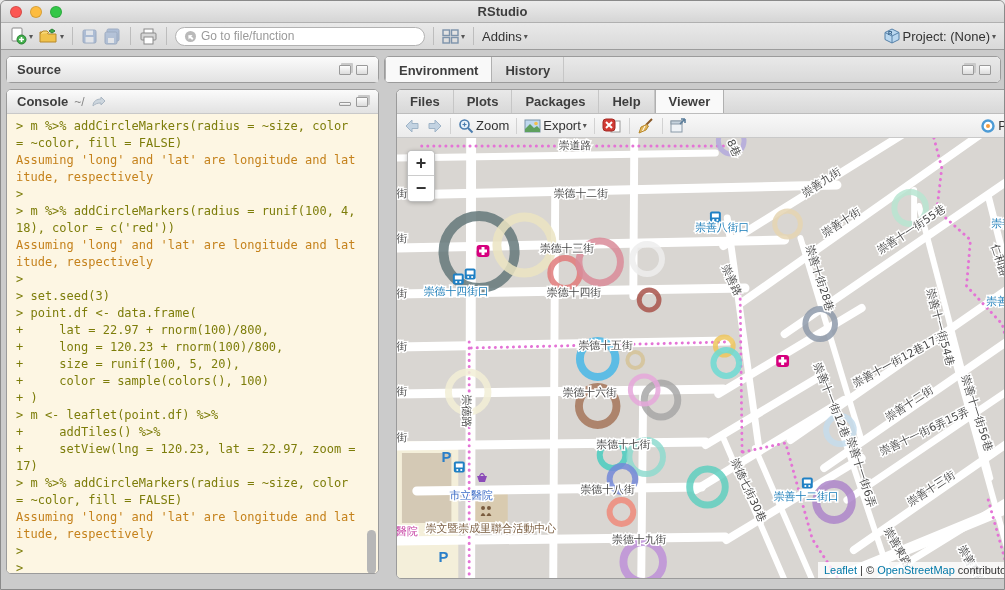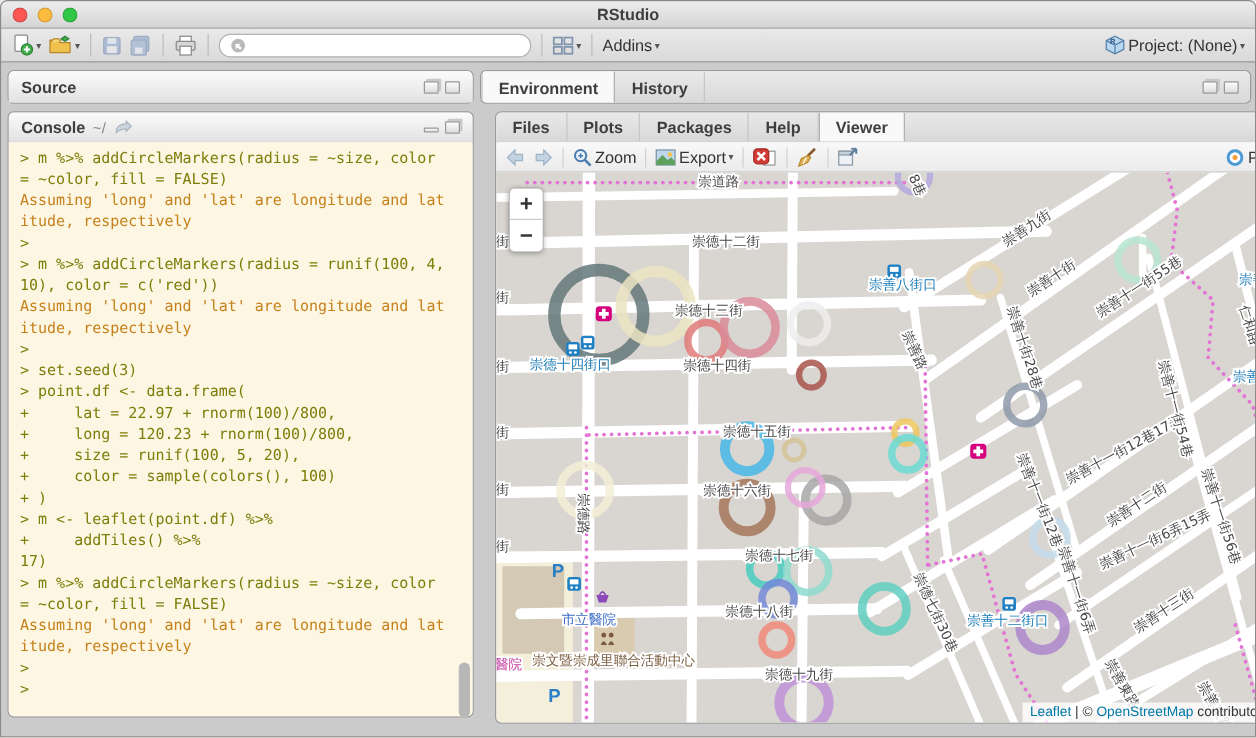--- a/index.html
+++ b/index.html
@@ -140,20 +140,21 @@
         <rect x="2" y="5" width="15" height="7" rx="1" fill="#d6d6d6" stroke="#8a8a8a"></rect>
         <rect x="5" y="9" width="9" height="7" fill="#fff" stroke="#8a8a8a"></rect>
       </svg>
     </span>
     <span class="tb-sep"></span>
     <span class="search">
       <svg width="13" height="13" viewBox="0 0 13 13">
         <circle cx="6.5" cy="6.5" r="5.5" fill="#b9b9b9"></circle>
         <path d="M4 7l3-3v2h3v2H7v2z" fill="#fff" transform="rotate(40 6.5 6.5)"></path>
       </svg>
+      <input type="text" placeholder="Go to file/function" style="">
     </span>
     <span class="tb-sep"></span>
     <span class="tb-item">
       <svg width="17" height="15" viewBox="0 0 17 15">
         <rect x="1" y="1" width="6.5" height="5.5" fill="none" stroke="#7d93ab" stroke-width="1.4"></rect>
         <rect x="9.5" y="1" width="6.5" height="5.5" fill="none" stroke="#7d93ab" stroke-width="1.4"></rect>
         <rect x="1" y="8.5" width="6.5" height="5.5" fill="none" stroke="#7d93ab" stroke-width="1.4"></rect>
         <rect x="9.5" y="8.5" width="6.5" height="5.5" fill="none" stroke="#7d93ab" stroke-width="1.4"></rect>
       </svg>
         <span class="caret">▾</span>
@@ -201,33 +202,34 @@
         </span>
       </div>
       <div class="console-body">
         <div id="console-lines">
             <div class="console-line input">&gt; m %&gt;% addCircleMarkers(radius = ~size, color</div>
             <div class="console-line input">= ~color, fill = FALSE)</div>
             <div class="console-line message">Assuming 'long' and 'lat' are longitude and lat</div>
             <div class="console-line message">itude, respectively</div>
             <div class="console-line input">&gt;</div>
             <div class="console-line input">&gt; m %&gt;% addCircleMarkers(radius = runif(100, 4,</div>
-            <div class="console-line input">10), color = c('red'))</div>
+            <div class="console-line input">18), color = c('red'))</div>
             <div class="console-line message">Assuming 'long' and 'lat' are longitude and lat</div>
             <div class="console-line message">itude, respectively</div>
             <div class="console-line input">&gt;</div>
             <div class="console-line input">&gt; set.seed(3)</div>
             <div class="console-line input">&gt; point.df &lt;- data.frame(</div>
             <div class="console-line input">+     lat = 22.97 + rnorm(100)/800,</div>
             <div class="console-line input">+     long = 120.23 + rnorm(100)/800,</div>
             <div class="console-line input">+     size = runif(100, 5, 20),</div>
             <div class="console-line input">+     color = sample(colors(), 100)</div>
             <div class="console-line input">+ )</div>
             <div class="console-line input">&gt; m &lt;- leaflet(point.df) %&gt;%</div>
             <div class="console-line input">+     addTiles() %&gt;%</div>
+            <div class="console-line input">+     setView(lng = 120.23, lat = 22.97, zoom =</div>
             <div class="console-line input">17)</div>
             <div class="console-line input">&gt; m %&gt;% addCircleMarkers(radius = ~size, color</div>
             <div class="console-line input">= ~color, fill = FALSE)</div>
             <div class="console-line message">Assuming 'long' and 'lat' are longitude and lat</div>
             <div class="console-line message">itude, respectively</div>
             <div class="console-line input">&gt;</div>
             <div class="console-line input">&gt;</div>
           </div>
         <div class="scroll-thumb" style="top:416px;height:44px;"></div>
       </div>

